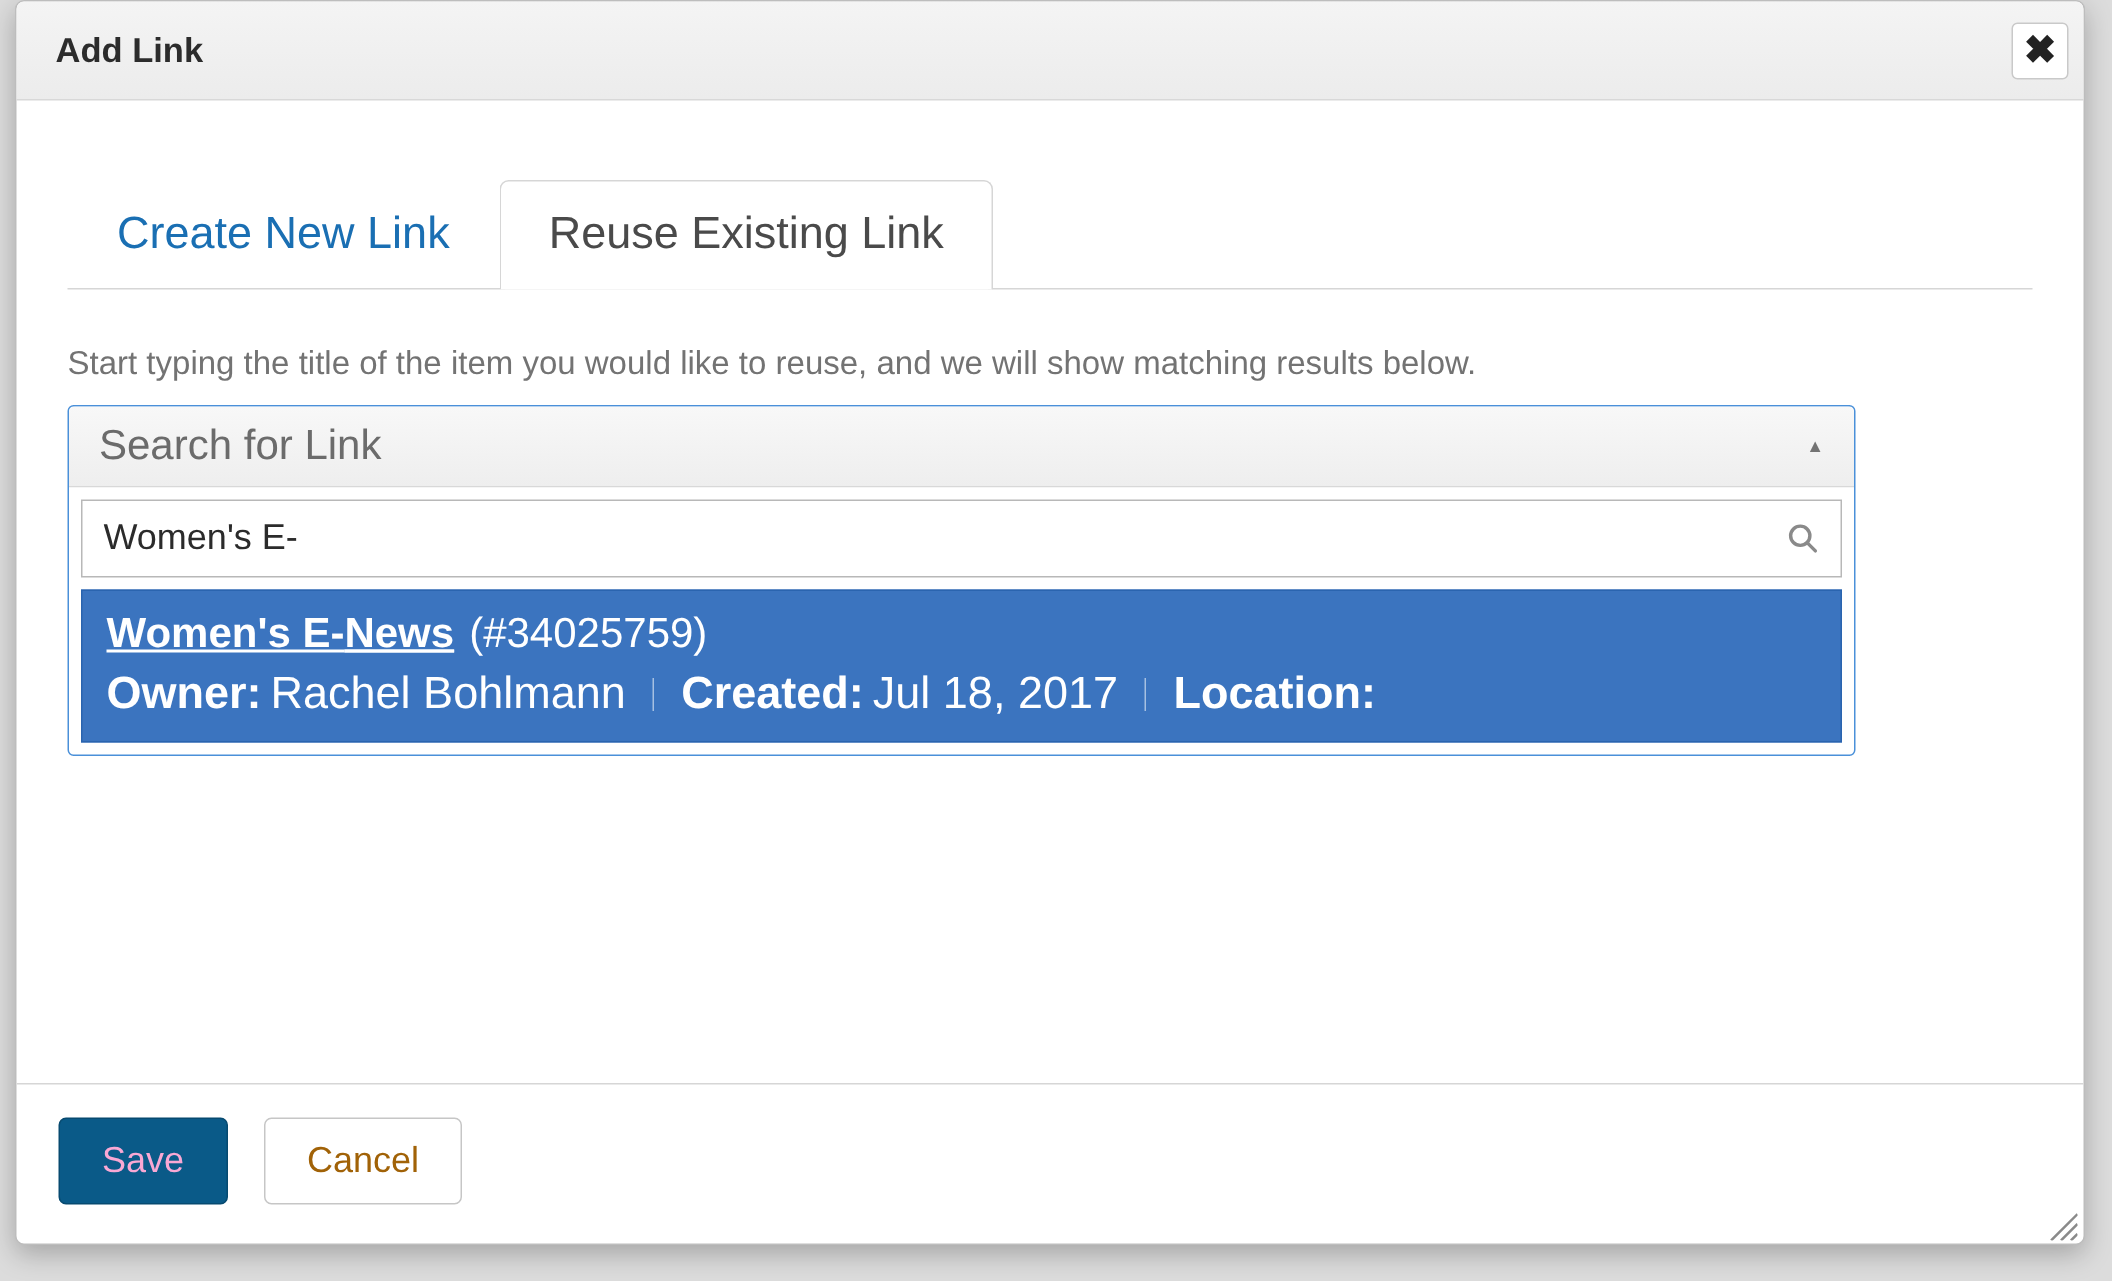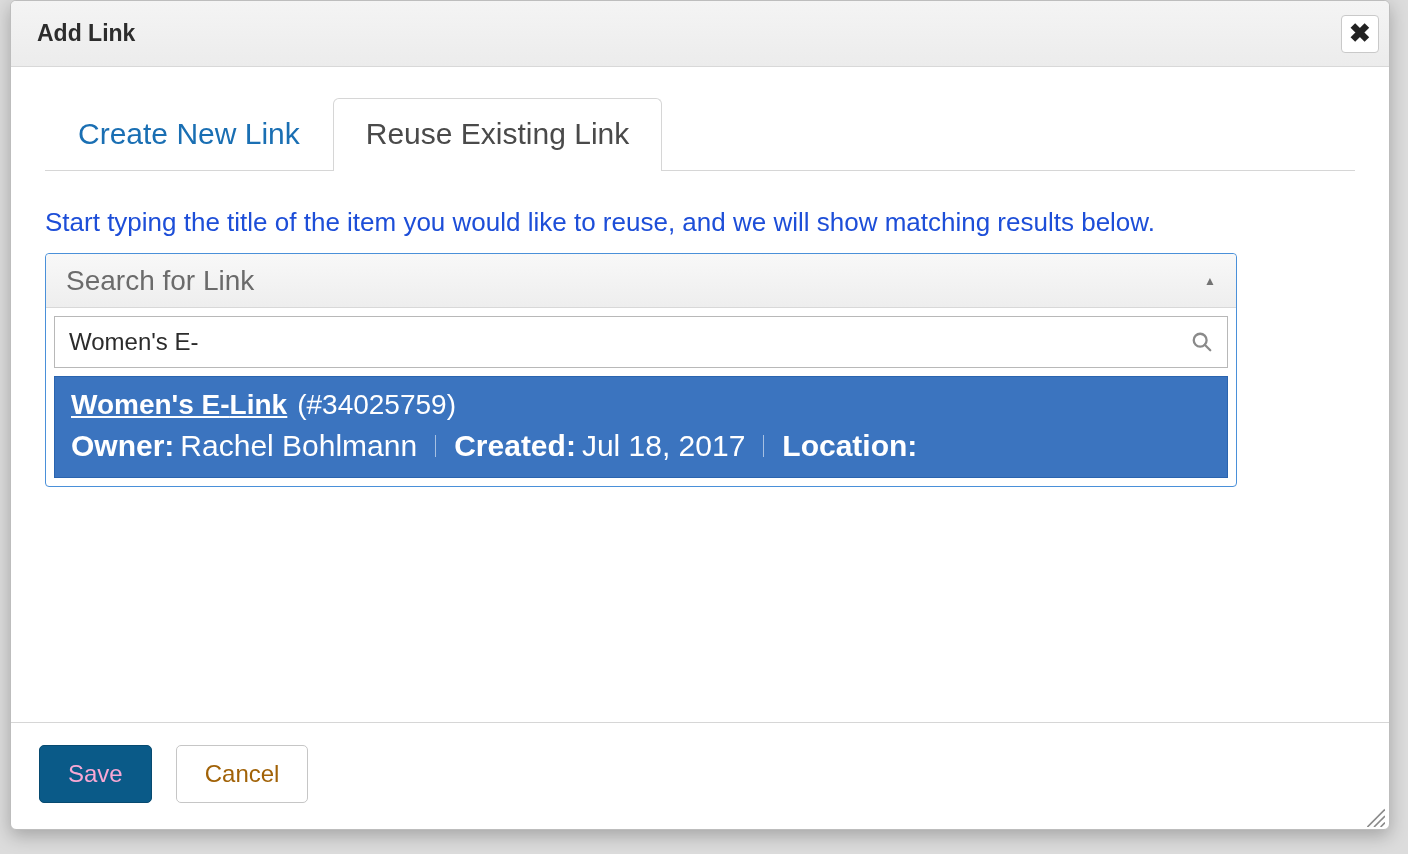--- a/index.html
+++ b/index.html
@@ -21,20 +21,21 @@
     top: 0;
     width: 1380px;
     height: 830px;
     background: #ffffff;
     border: 1px solid #bdbdbd;
     border-radius: 6px;
     box-shadow: 0 6px 18px rgba(0,0,0,0.25);
     display: flex;
     flex-direction: column;
     overflow: hidden;
+    gap: 22px;
   }
   
   .modal-header {
     height: 66px;
     background: linear-gradient(#f4f4f4, #ececec);
     border-bottom: 1px solid #d8d8d8;
     display: flex;
     align-items: center;
     padding: 0 10px 0 26px;
   }
@@ -83,22 +84,22 @@
   .tab.inactive {
     color: #1a6fb3;
   }
   .tab.active {
     color: #4a4a4a;
     border-color: #d6d6d6;
     background: #ffffff;
   }
   .instruction {
     margin-top: 34px;
-    font-size: 26px;
-    color: #1d4ed8;
+    font-size: 22px;
+    color: #737373;
     line-height: 1.35;
   }
   
   .combo {
     margin-top: 13px;
     width: 1192px;
     border: 1px solid #4a90d9;
     border-radius: 4px;
     background: #ffffff;
     padding-bottom: 8px;
@@ -259,21 +260,21 @@
             <svg width="22" height="22" viewBox="0 0 24 24" fill="none" stroke="currentColor" stroke-width="2.5" stroke-linecap="round">
               <circle cx="10" cy="10" r="7"></circle>
               <line x1="21" y1="21" x2="15" y2="15"></line>
             </svg>
           </span>
         </div>
 
         <div class="result">
           <div class="result-title">
             <span class="name">
-              <span class="match">Women's E-</span><span class="rest">Link</span>
+              <span class="match">Women's E-</span><span class="rest">News</span>
             </span>
             <span class="code">(#34025759)</span>
           </div>
           <div class="result-meta">
             <span class="meta-label">Owner:</span>
             <span class="meta-value">Rachel Bohlmann</span>
             <span class="meta-sep"></span>
             <span class="meta-label">Created:</span>
             <span class="meta-value">Jul 18, 2017</span>
             <span class="meta-sep"></span>

